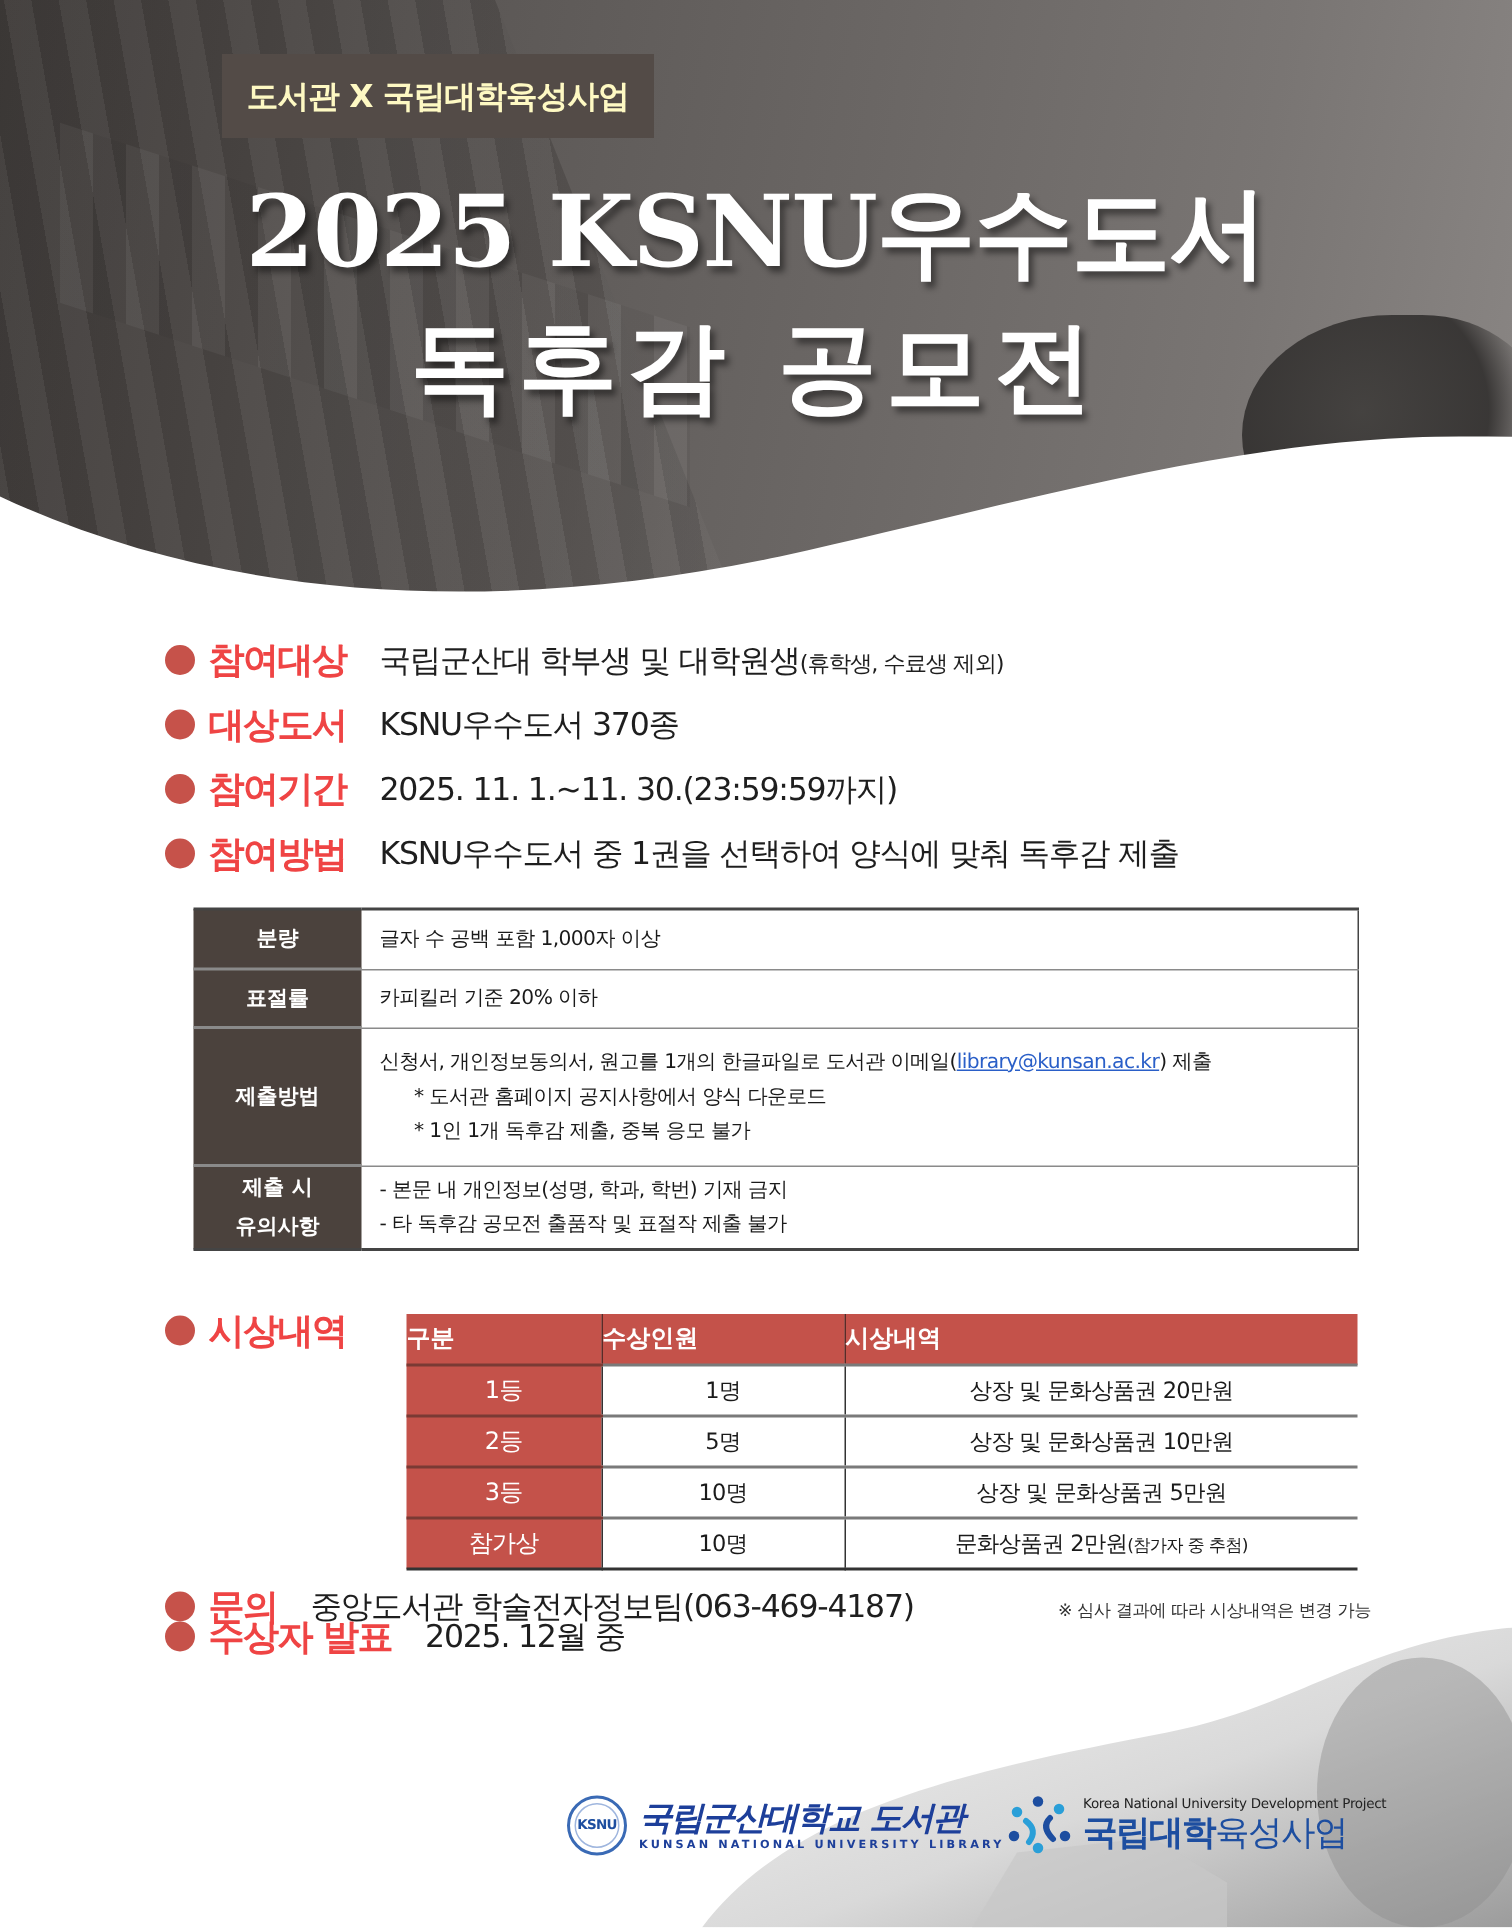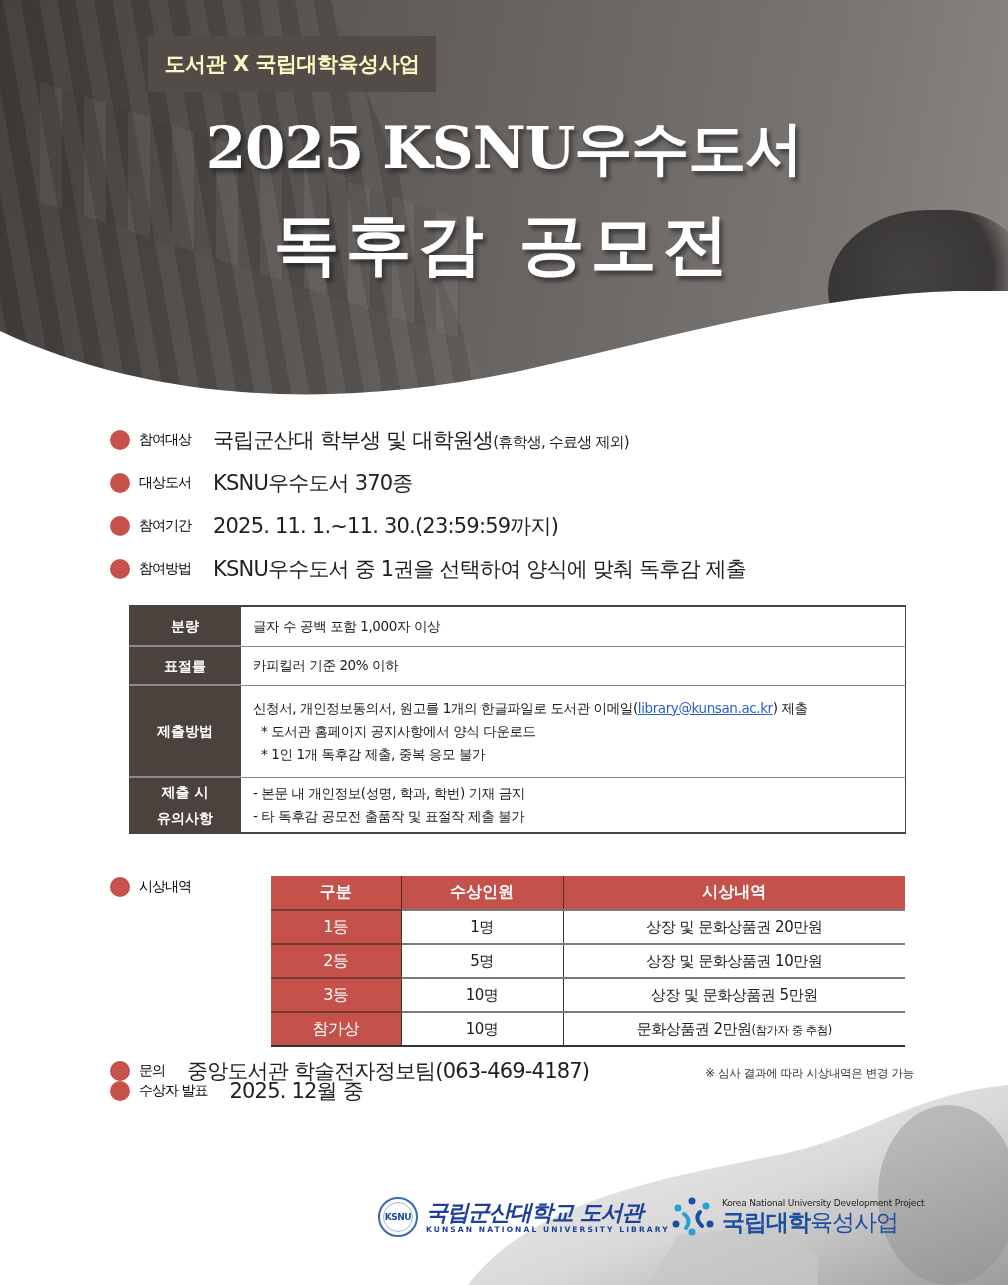--- a/index.html
+++ b/index.html
@@ -39,61 +39,61 @@
     background: #534b47;
     display: flex; align-items: center; justify-content: center;
   }
   .tag-box span { color: #fef9c3; font-size: 21px; font-weight: bold; letter-spacing: -0.5px; }
   .title-line {
     position: absolute; left: 0; width: 1008px; text-align: center;
     font-family: "DejaVu Serif", "Liberation Serif", serif; font-weight: bold;
     color: #ffffff; text-shadow: 3px 4px 4px rgba(0,0,0,0.45);
     letter-spacing: -1px;
   }
-  .title-1 { top: 110px; font-size: 58px; }
+  .title-1 { top: 110px; font-size: 66px; }
   .title-2 { top: 200px; font-size: 66px; letter-spacing: 6px; }
 
   
   .info-row {
     position: absolute; left: 110px; height: 34px;
     display: flex; align-items: center; white-space: nowrap;
   }
   .bullet { width: 20px; height: 20px; border-radius: 50%; background: #c6524a; margin-right: 9px; flex: none; }
-  .info-label { color: #000000; font-size: 14px; font-weight: normal; letter-spacing: -1px; margin-right: 22px; }
+  .info-label { color: #ef4444; font-size: 24px; font-weight: bold; letter-spacing: -1px; margin-right: 22px; }
   .info-value { color: #1e1e1e; font-size: 21px; letter-spacing: -0.8px; }
   .info-value small { font-size: 15px; letter-spacing: -0.8px; }
 
   
   .detail-table {
     position: absolute; left: 129px; top: 605px; width: 777px;
     border-collapse: collapse; border-top: 2px solid #444; border-bottom: 2px solid #444;
   }
   .detail-table th {
     width: 112px; background: #4b423d; color: #ffffff;
     font-size: 14px; font-weight: bold; text-align: center; vertical-align: middle;
     border-bottom: 2px solid #8a8a8a; line-height: 26px;
   }
   .detail-table td {
     padding: 0 12px; font-size: 13.5px; color: #1a1a1a; letter-spacing: -0.4px;
     border-bottom: 1px solid #8a8a8a; border-right: 1px solid #444; vertical-align: middle;
     line-height: 23px;
   }
   .detail-table tr:last-child th, .detail-table tr:last-child td { border-bottom: none; }
   .detail-table a { color: #2a5fc8; text-decoration: underline; }
-  .sub-line { padding-left: 8px; }
+  .sub-line { padding-left: 8px; margin-left: 15px; }
 
   
   .prize-label-row { position: absolute; left: 110px; top: 870px; height: 34px; display: flex; align-items: center; }
   .prize-table {
     position: absolute; left: 271px; top: 876px; width: 634px;
     border-collapse: collapse; border-bottom: 2px solid #333;
   }
   .prize-table th {
     background: #c4524a; color: #ffffff; font-size: 16px; font-weight: bold;
-    height: 34px; text-align: center; border-right: 1px solid #5a2a26;
+    height: 34px; text-align: left; border-right: 1px solid #5a2a26;
   }
   .prize-table th:last-child { border-right: none; }
   .prize-table td {
     height: 34px; text-align: center; font-size: 15px; color: #1a1a1a;
     border-top: 2px solid #7a7a7a; border-right: 1px solid #333; letter-spacing: -0.5px;
   }
   .prize-table td:last-child { border-right: none; }
   .prize-table td.rank { background: #c4524a; color: #ffffff; font-size: 16px; width: 130px; border-top: 2px solid #7a3a34; }
   .prize-table td.count { width: 162px; }
   .prize-table td small { font-size: 11.5px; }

